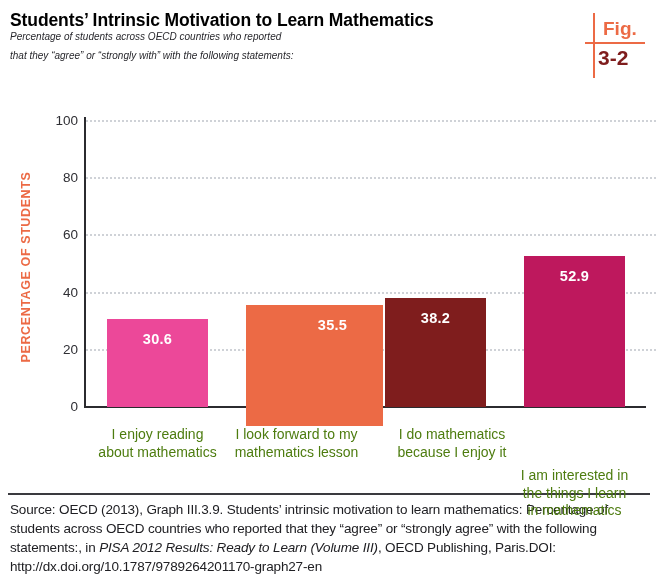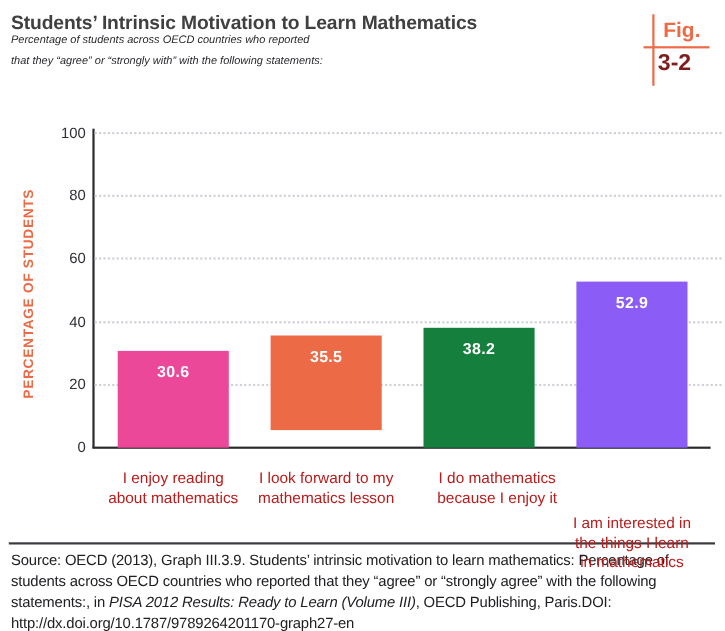--- a/index.html
+++ b/index.html
@@ -1,21 +1,21 @@
 <!DOCTYPE html>
 <html><head>
 <meta charset="utf-8">
 <style>
   html,body{margin:0;padding:0;background:#fff;}
   #page{
     position:relative;width:659px;height:574px;background:#ffffff;
     font-family:"Liberation Sans",sans-serif;overflow:visible;
   }
   .title{position:absolute;left:10px;top:10px;font-size:17.5px;font-weight:bold;
-    color:#404040;letter-spacing:-0.1px;text-align:center;}
+    color:#000000;letter-spacing:-0.1px;text-align:center;}
   .subtitle{position:absolute;left:10px;font-size:10px;font-style:italic;color:#27272c;}
   .sub1{top:31px}.sub2{top:50px}
 
   .figbadge{position:absolute;left:585px;top:13px;width:74px;height:66px;}
   .fb-v{position:absolute;left:8px;top:0;width:2px;height:65px;background:#ec6a45;}
   .fb-h{position:absolute;left:0;top:29px;width:60px;height:2px;background:#ec6a45;}
   .fb-fig{position:absolute;left:18px;top:5px;font-size:19px;font-weight:bold;color:#ec6a45;}
   .fb-num{position:absolute;left:13px;top:33px;font-size:21px;font-weight:bold;color:#7f1d1d;}
 
   .ylabel{position:absolute;left:-83px;top:259px;width:220px;height:16px;text-align:center;
@@ -23,21 +23,21 @@
 
   #chart{position:absolute;left:0;top:0;width:659px;height:574px;}
   .yaxis{position:absolute;left:84px;top:117px;width:2px;height:290px;background:#2b2b2f;}
   .xaxis{position:absolute;left:84px;top:406px;width:562px;height:2px;background:#2b2b2f;}
   .grid{position:absolute;height:0;border-top:2px dotted #cfd2d7;z-index:1;}
   .ytick{position:absolute;left:32px;width:46px;text-align:right;font-size:13.5px;
     color:#2f2f34;z-index:2;}
   .bar{position:absolute;z-index:3;text-align:center;}
   .barval{margin-top:12px;color:#ffffff;font-weight:bold;font-size:14.5px;letter-spacing:0.3px;}
   .cat{position:absolute;top:426px;width:160px;text-align:center;font-size:14px;
-    line-height:17.5px;color:#b91c1c;white-space:pre-line;z-index:2;}
+    line-height:17.5px;color:#4d7c0f;white-space:pre-line;z-index:2;}
 
   .footrule{position:absolute;left:8px;top:493px;width:642px;height:2px;background:#3a3a3f;}
   .source{position:absolute;left:10px;top:500px;width:645px;margin:0;font-size:13.5px;
     line-height:19px;color:#202024;letter-spacing:-0.15px;}
 </style>
 </head>
 <body>
 
 <div id="page">
 
@@ -67,31 +67,31 @@
       <div class="ytick" style="top: 227.4px;">60</div>
       <div class="grid" style="top: 177.2px; left: 86px; width: 570px;"></div>
       <div class="ytick" style="top: 170.2px;">80</div>
       <div class="grid" style="top: 120px; left: 86px; width: 570px;"></div>
       <div class="ytick" style="top: 113px;">100</div>
       <div class="bar" style="left: 107px; top: 319.484px; width: 101px; height: 87.516px; background: #ec4899;">
         <div class="barval">30.6</div>
       </div>
       <div class="cat" style="left: 77.5px;">I enjoy reading
 about mathematics</div>
-      <div class="bar" style="left: 246px; top: 305.47px; width: 101px; height: 86px; background: rgb(236, 106, 69);">
+      <div class="bar" style="left: 246px; top: 305.47px; width: 101px; height: 121px; background: rgb(236, 106, 69); padding-left: 36px;">
         <div class="barval">35.5</div>
       </div>
       <div class="cat" style="left: 216.5px;">I look forward to my
 mathematics lesson</div>
-      <div class="bar" style="left: 385px; top: 297.748px; width: 101px; height: 109.252px; background: #15803d;">
+      <div class="bar" style="left: 385px; top: 297.748px; width: 101px; height: 109.252px; background: #7f1d1d;">
         <div class="barval">38.2</div>
       </div>
       <div class="cat" style="left: 372px;">I do mathematics
 because I enjoy it</div>
-      <div class="bar" style="left: 524px; top: 255.706px; width: 101px; height: 151.294px; background: #8b5cf6;">
+      <div class="bar" style="left: 524px; top: 255.706px; width: 101px; height: 151.294px; background: #be185d;">
         <div class="barval">52.9</div>
       </div>
       <div class="cat" style="left: 494.5px; margin-top: 41px;">I am interested in
 the things I learn
 in mathematics</div>
     </div>
 
   <div class="footrule"></div>
   <p class="source"><span>Source: OECD (2013), Graph III.3.9. Students’ intrinsic motivation to learn mathematics: Percentage of students across OECD countries who reported that they “agree” or “strongly agree” with the following statements:, in </span><i>PISA 2012 Results: Ready to Learn (Volume III)</i><span>, OECD Publishing, Paris.DOI: http://dx.doi.org/10.1787/9789264201170-graph27-en</span></p>
 

